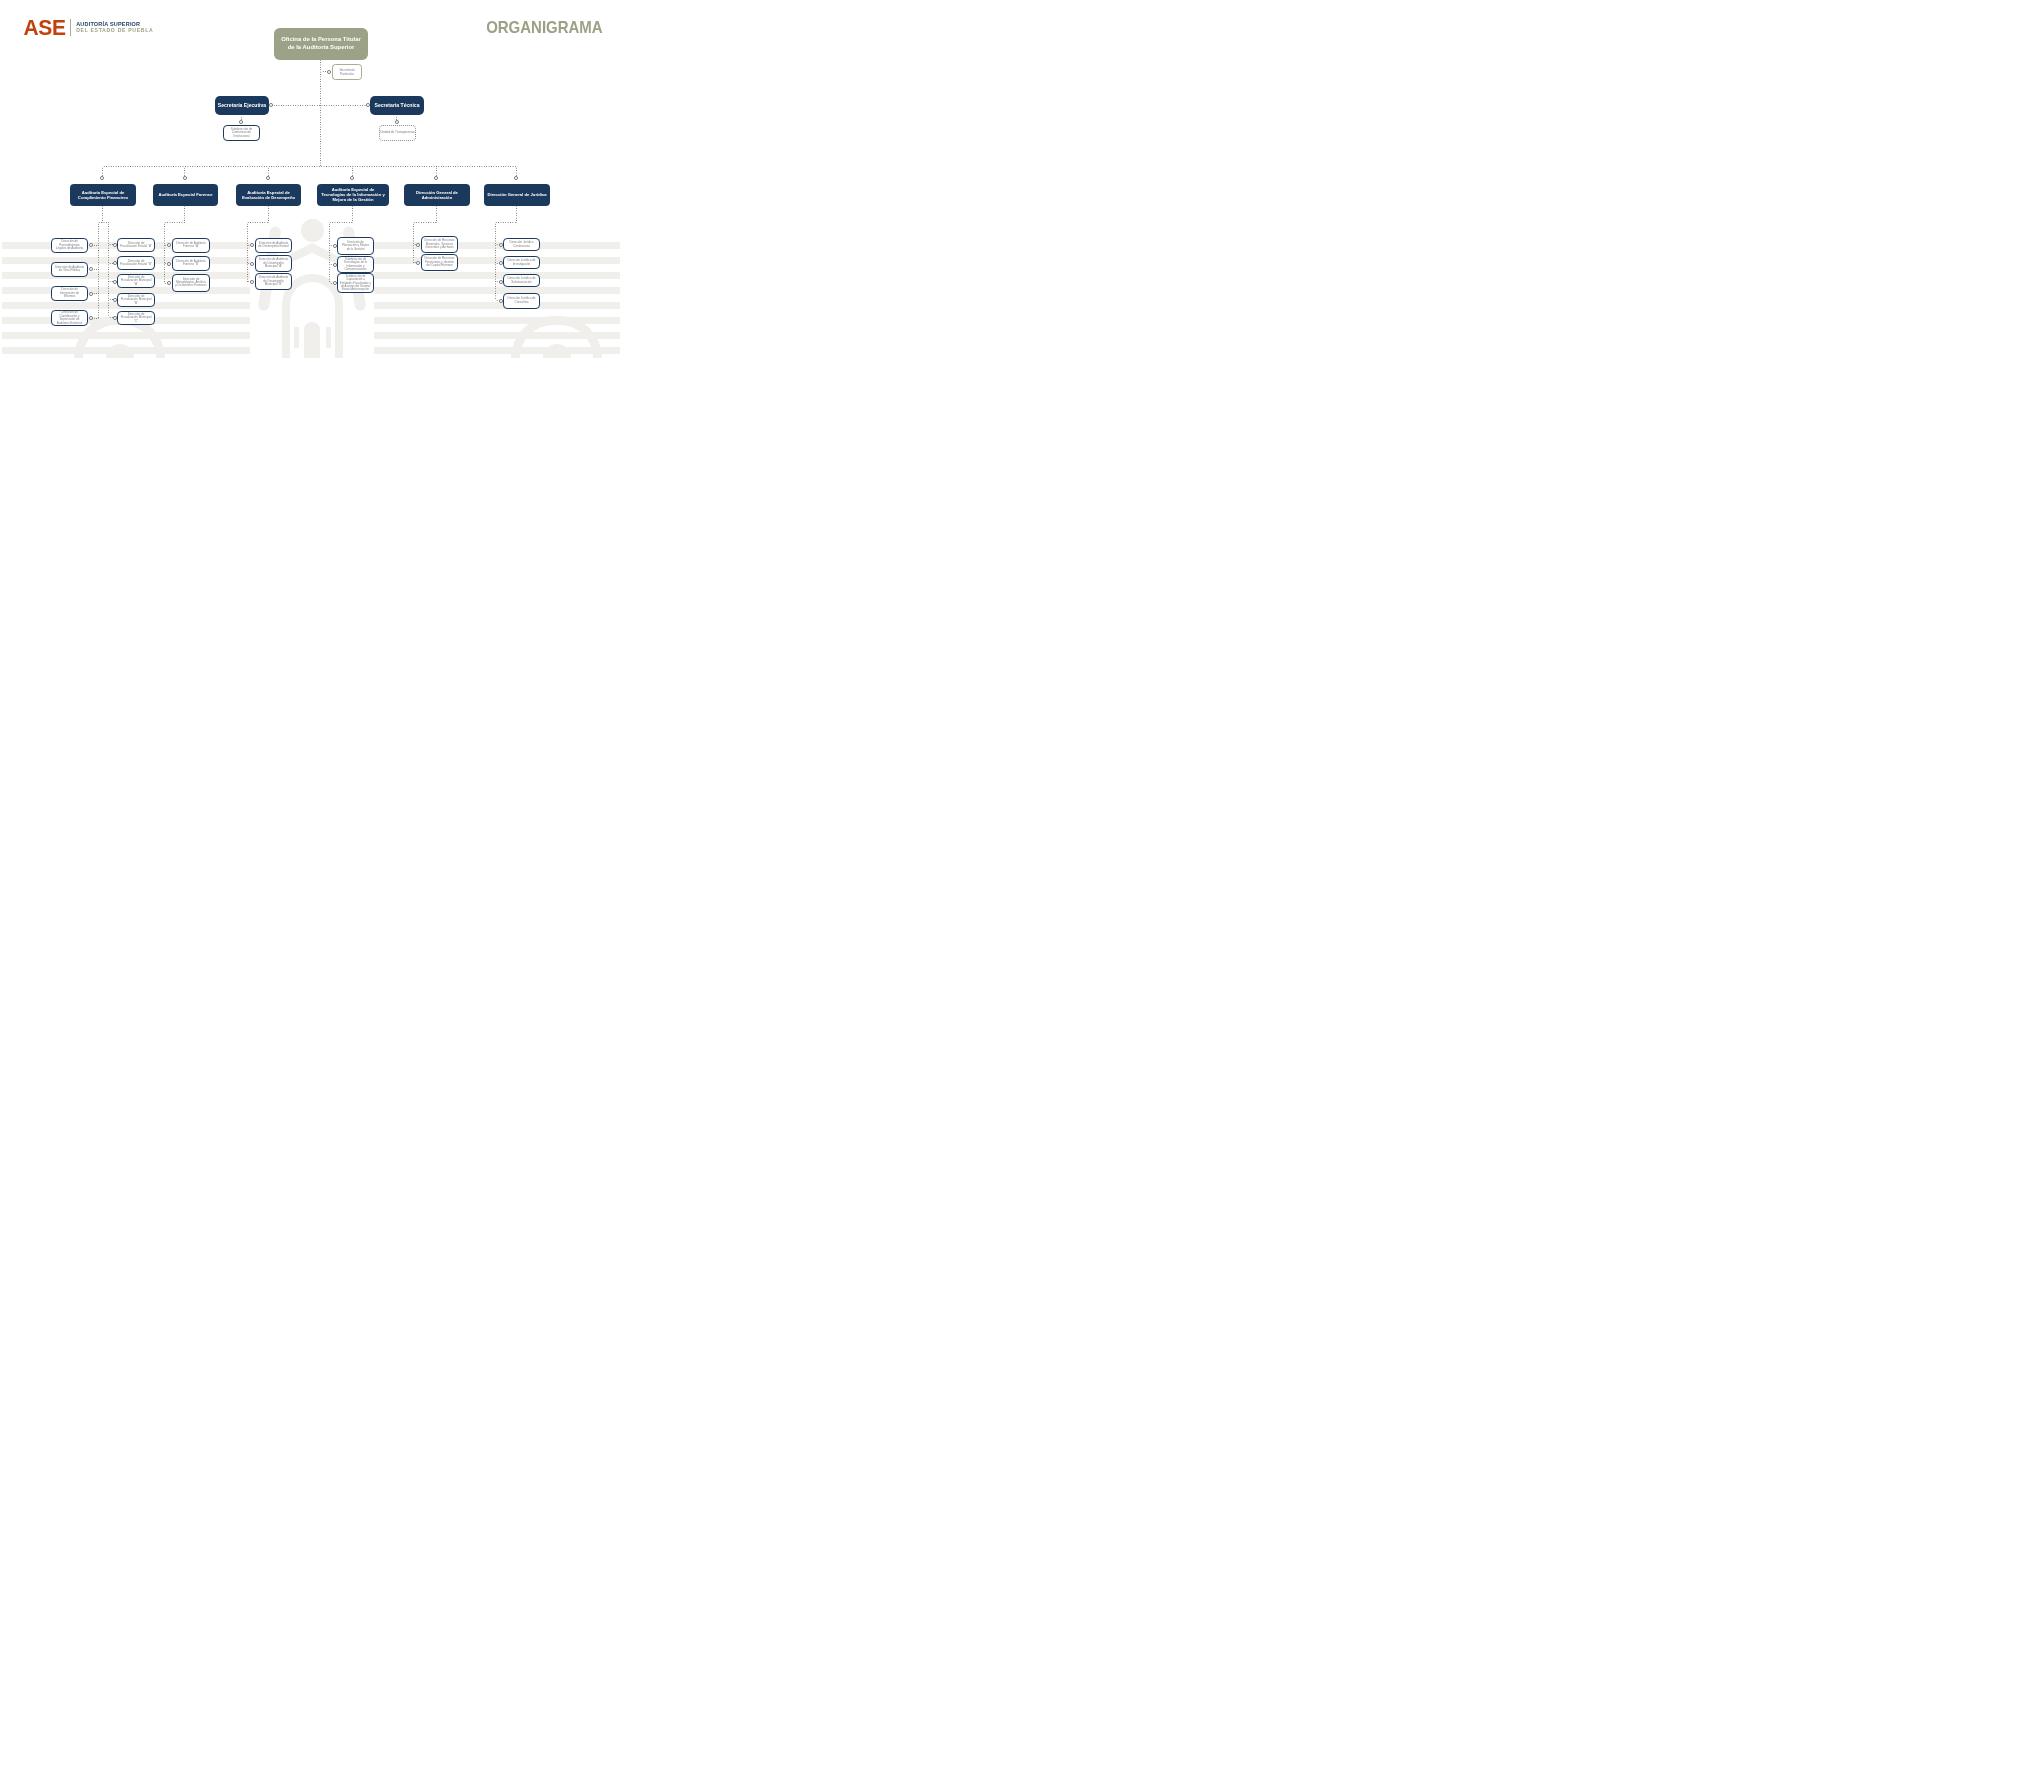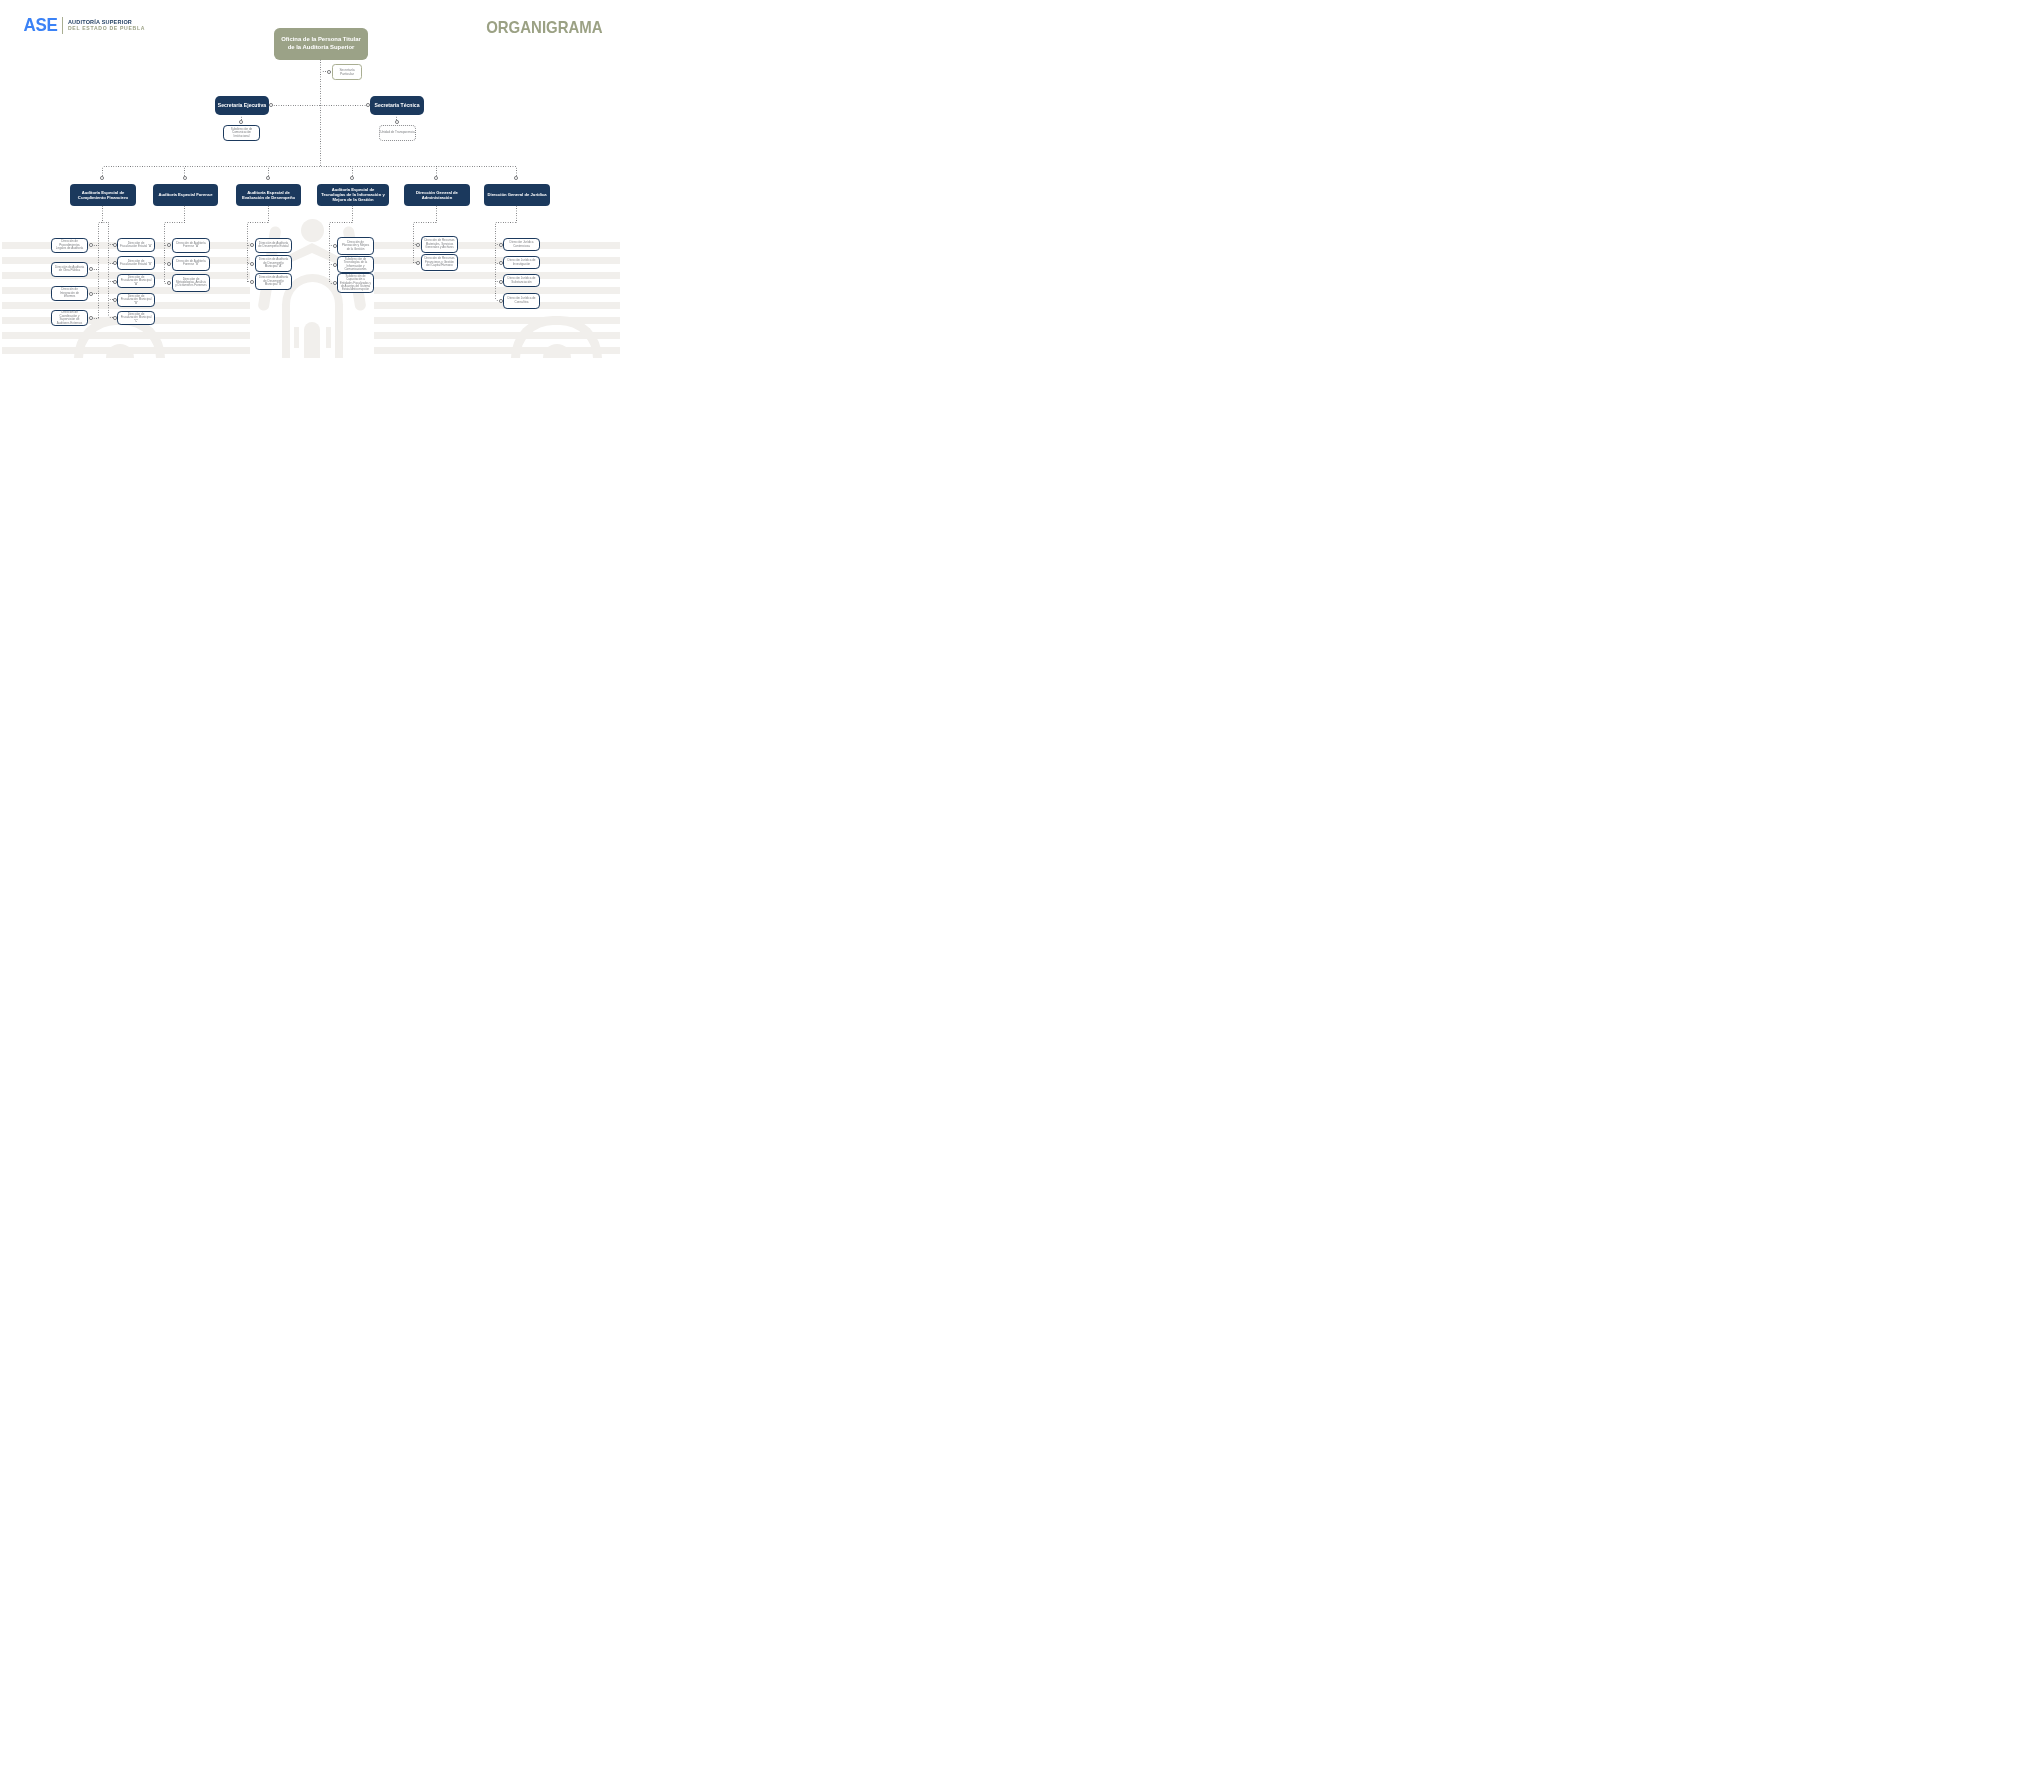--- a/index.html
+++ b/index.html
@@ -5,21 +5,21 @@
   html,body{margin:0;padding:0;background:#ffffff;}
   .page{position:relative;width:623px;height:358px;background:#ffffff;overflow:hidden;
         font-family:"Liberation Sans", sans-serif;}
   .layer{position:absolute;inset:0;}
   .wm{z-index:0;}
   .fg{z-index:1;}
   .abs{position:absolute;}
 
   
   .logo{position:absolute;left:23.6px;top:17px;display:flex;align-items:center;gap:4.9px;}
-  .logo-acronym{font-size:17px;font-weight:800;color:#3b82f6;letter-spacing:-0.4px;line-height:1;
+  .logo-acronym{font-size:21px;font-weight:800;color:#c2410c;letter-spacing:-0.4px;line-height:1;
                 transform:scaleY(1.05);}
   .logo-divider{width:0.8px;height:16.3px;background:#a9ae92;}
   .logo-lines{display:flex;flex-direction:column;line-height:1.15;}
   .logo-line1{font-size:5.5px;font-weight:700;color:#1b395d;letter-spacing:0.2px;}
   .logo-line2{font-size:5.1px;font-weight:700;color:#9ba184;letter-spacing:0.7px;}
   .page-title{position:absolute;right:20.4px;top:18px;margin:0;font-size:16.3px;font-weight:800;
               color:#9ba184;letter-spacing:0;transform:scaleX(.92);transform-origin:right;}
 
   
   .box{position:absolute;display:flex;align-items:center;justify-content:center;

